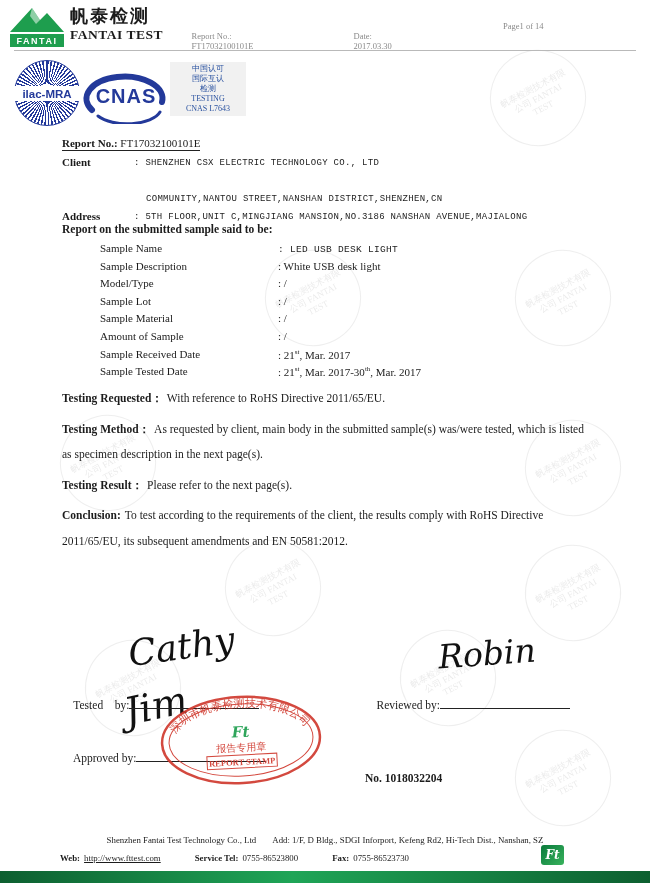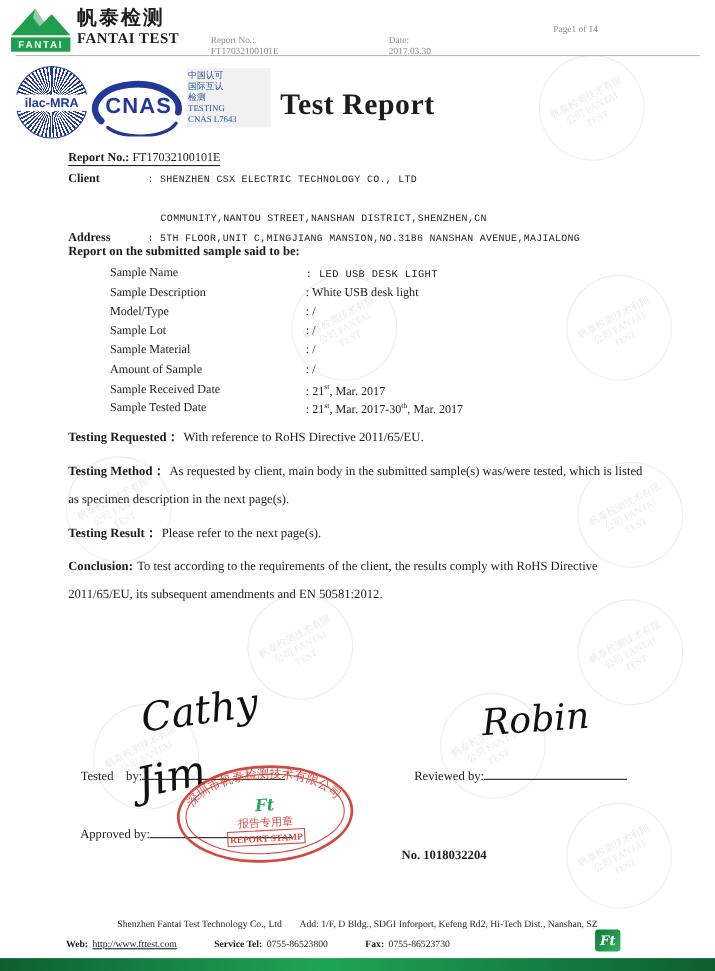--- a/index.html
+++ b/index.html
@@ -20,21 +20,21 @@
 
   
   .ilac { position: absolute; left: 14px; top: 60px; width: 66px; height: 66px; border-radius: 50%;
           background: repeating-conic-gradient(#23399a 0deg 3deg, #ffffff 3deg 6.5deg);
           border: 1px solid #23399a; }
   .ilac-band { position: absolute; left: -3px; right: -3px; top: 25px; height: 15px; background: #fff;
           display: flex; align-items: center; justify-content: center;
           font-family: "Liberation Sans", sans-serif; font-weight: bold; font-size: 11.5px; color: #23399a; }
   .cnas-svg { position: absolute; left: 82px; top: 66px; }
   .cnas-text { position: absolute; left: 170px; top: 62px; width: 76px; font-size: 8px; color: #2a52a0;
-          line-height: 10px; text-align: left; background: rgba(200,200,200,0.25); padding: 2px 1px; }
+          line-height: 10px; text-align: center; background: rgba(200,200,200,0.25); padding: 2px 1px; }
 
   .title { position: absolute; left: 0; right: 0; top: 80px; text-align: center;
            font-size: 27px; font-weight: bold; letter-spacing: 0.5px; }
 
   
   .r-reportno { position: absolute; left: 62px; top: 137px; font-size: 11px; }
   .uline { border-bottom: 1px solid #222; padding-bottom: 1px; }
   .b { font-weight: bold; }
   .meta-row { position: absolute; left: 62px; display: flex; font-size: 11px; }
   .r-client { top: 156px; } .r-addr { top: 174px; margin-top: 36px; }
@@ -156,21 +156,20 @@
     <text x="44" y="37" text-anchor="middle" font-family="Liberation Sans, sans-serif" font-size="20" font-weight="bold" fill="#23399a" letter-spacing="1">CNAS</text>
   </svg>
   <div class="cnas-text">
     <div>中国认可</div>
     <div>国际互认</div>
     <div>检测</div>
     <div>TESTING</div>
     <div>CNAS L7643</div>
   </div>
 
-  <div class="title">Test Report</div>
 
   <div class="r-reportno">
     <span class="uline">
       <span class="b">Report No.:</span>
       <span>FT17032100101E</span>
     </span>
   </div>
   <div class="meta-row r-client">
     <span class="meta-label">Client</span>
     <span class="mono">: SHENZHEN CSX ELECTRIC TECHNOLOGY CO., LTD</span>

